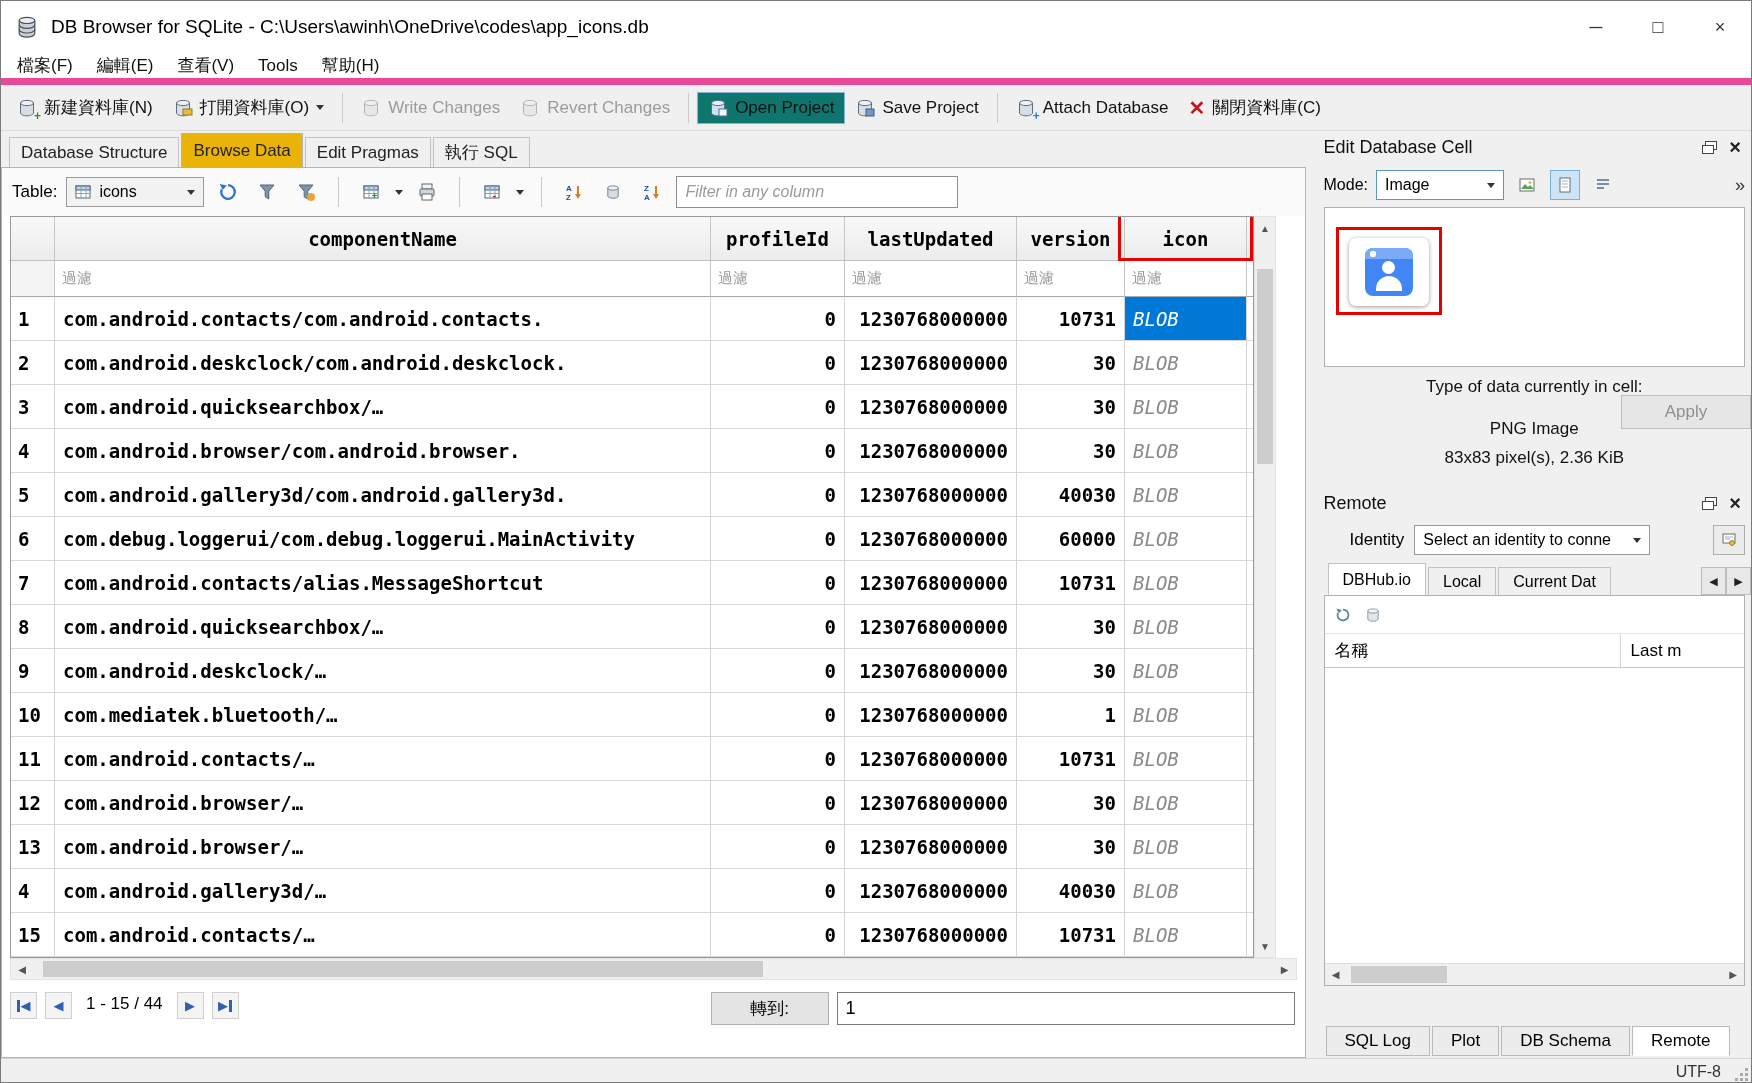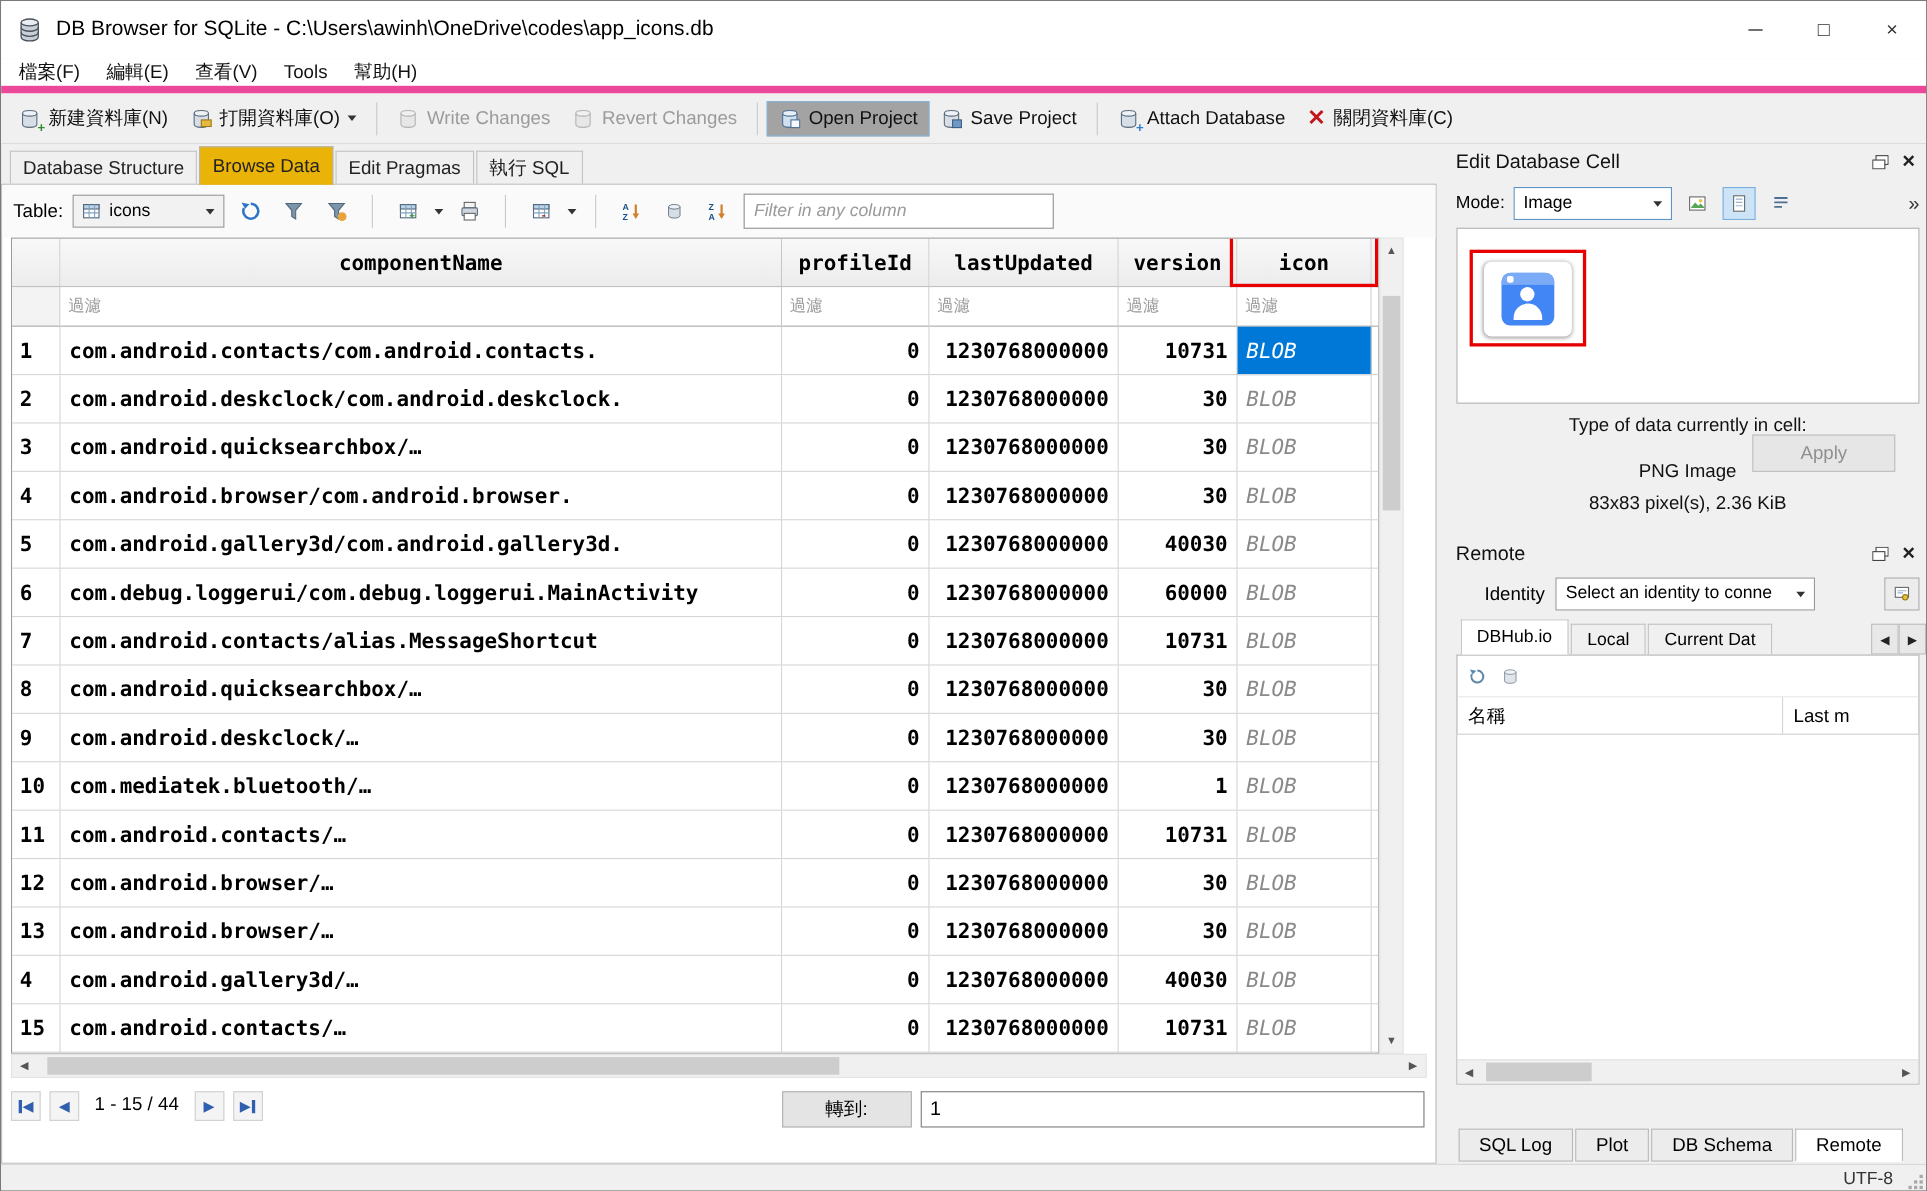--- a/index.html
+++ b/index.html
@@ -18,21 +18,21 @@
   .win-btns { margin-left:auto; display:flex; height:52px; }
   .win-btn { width:62px; height:52px; display:flex; align-items:center; justify-content:center; font-size:18px; color:#333; }
   
   .menubar { height:32px; background:#ffffff; display:flex; align-items:center; padding-left:4px; border-bottom:7px solid #ec4899; }
   .menu-item { padding:4px 12px; font-size:17px; color:#111; }
   
   .toolbar { height:46px; background:#f0f0f0; display:flex; align-items:center; padding:0 6px; border-bottom:1px solid #dcdcdc; }
   .tbtn { display:flex; align-items:center; gap:7px; padding:5px 10px; font-size:17px; color:#111; white-space:nowrap; position:relative; }
   .tbtn.disabled { color:#9b9b9b; }
   .tbtn.disabled svg { opacity:.45; filter:grayscale(1); }
-  .tbtn.hl { background:#a3a3a3; border:1px solid #86b3da;text-align:right; }
+  .tbtn.hl { background:#0f766e; border:1px solid #86b3da;text-align:right; }
   .tsep { width:1px; height:30px; background:#c9c9c9; margin:0 8px; }
   .ico-wrap { position:relative; width:20px; height:20px; display:inline-block; }
   .badge { position:absolute; right:-4px; bottom:-4px; font-size:12px; font-weight:bold; line-height:1; }
   .caret-dn { width:0; height:0; border-left:4px solid transparent; border-right:4px solid transparent; border-top:5px solid #333; display:inline-block; }
   .red-x { color:#c2161b; font-weight:bold; font-size:20px; line-height:1; }
   
   .main { display:flex; height:927px; }
   .left-pane { width:1306px; display:flex; flex-direction:column; }
   .right-pane { width:434px; margin-left:12px; display:flex; flex-direction:column; }
   
@@ -81,33 +81,33 @@
   .pgbtn { width:27px; height:27px; background:#f4f4f4; border:1px solid #cfcfcf; display:flex; align-items:center; justify-content:center; gap:1px; color:#2f5fae; font-size:13px; }
   .pgbar { width:3px; height:12px; background:#2f5fae; }
   .pg-range { font-size:17px; margin:2px 6px 0 6px; }
   .goto-btn { margin-left:auto; width:118px; height:33px; background:#e4e4e4; border:1px solid #b0b0b0; display:flex; align-items:center; justify-content:center; font-size:17px; }
   .goto-input { width:458px; height:33px; border:1px solid #7a7a7a; font-size:18px; padding:0 8px; margin-right:2px; background:#fff; font-family:"Liberation Sans",sans-serif; }
   
   .panel-header { height:32px; display:flex; align-items:center; padding:0 6px; font-size:18px; color:#111; }
   .ph-btns { margin-left:auto; display:flex; gap:12px; align-items:center; padding-right:4px; }
   .ph-x { font-size:20px; font-weight:bold; color:#222; line-height:1; }
   .mode-row { height:44px; display:flex; align-items:center; gap:8px; padding:0 6px; }
-  .mode-row .combo { width:144px; border-color:#5e94c8; justify-content:space-between; }
+  .mode-row .combo { width:128px; border-color:#5e94c8; justify-content:space-between; }
   .chev { font-size:18px; color:#333; margin-left:auto; }
   .preview { height:160px; margin:0 6px; background:#ffffff; border:1px solid #b0b0b0; position:relative; }
   .icon-card { position:absolute; left:24px; top:30px; width:80px; height:68px; background:#fff; border-radius:7px; box-shadow:0 1px 4px rgba(0,0,0,.4); display:flex; align-items:center; justify-content:center; }
   .contact-sq { width:48px; height:48px; background:#4285f4; border-radius:8px; position:relative; display:flex; flex-direction:column; align-items:center; justify-content:center; overflow:hidden; }
   .contact-band { position:absolute; top:0; left:0; right:0; height:11px; background:#7baaf7; }
   .contact-dot { position:absolute; top:3px; left:5px; width:6px; height:6px; background:#fff; border-radius:2px; }
   .contact-head { width:13px; height:13px; border-radius:50%; background:#fff; margin-top:8px; }
   .contact-body { width:26px; height:15px; border-radius:13px 13px 0 0; background:#fff; margin-top:2px; }
   .cell-info { position:relative; padding:10px 10px 0 10px; font-size:17px; color:#111; height:84px;text-align:center; }
   .cell-info .line2 { margin-top:22px; }
   .cell-info .line3 { margin-top:9px; }
-  .apply-btn { position:absolute; right:28px; top:28px; width:130px; height:34px; background:#e6e6e6; border:1px solid #bdbdbd; color:#8f8f8f; display:flex; align-items:center; justify-content:center; font-size:17px; }
+  .apply-btn { position:absolute; right:0; top:28px; width:130px; height:34px; background:#e6e6e6; border:1px solid #bdbdbd; color:#8f8f8f; display:flex; align-items:center; justify-content:center; font-size:17px; }
   .remote-gap { height:36px; }
   .identity-row { height:42px; display:flex; align-items:center; gap:10px; padding:0 6px 0 32px; font-size:17px; }
   .identity-row .combo { width:236px; justify-content:space-between; font-size:16px; overflow:hidden; white-space:nowrap; }
   .id-btn { margin-left:auto; width:32px; height:30px; border:1px solid #adadad; background:#ececec; display:flex; align-items:center; justify-content:center; }
   .rtabs { height:34px; display:flex; align-items:flex-end; padding-left:10px; }
   .rtab { height:28px; display:flex; align-items:center; padding:0 14px; font-size:16px; background:#f0f0f0; border:1px solid #c2c2c2; border-bottom:none; margin-right:2px; white-space:nowrap; overflow:hidden; }
   .rtab.active { height:33px; background:#fff; margin-bottom:-1px; z-index:3; position:relative; }
   .rtab-arrows { margin-left:auto; display:flex; }
   .rtab-arrow { width:25px; height:28px; background:#e8e8e8; border:1px solid #bdbdbd; display:flex; align-items:center; justify-content:center; font-size:11px; color:#222; }
   .remote-content { margin:0 6px; background:#fff; border:1px solid #b0b0b0; height:391px; display:flex; flex-direction:column; position:relative; z-index:1; }

